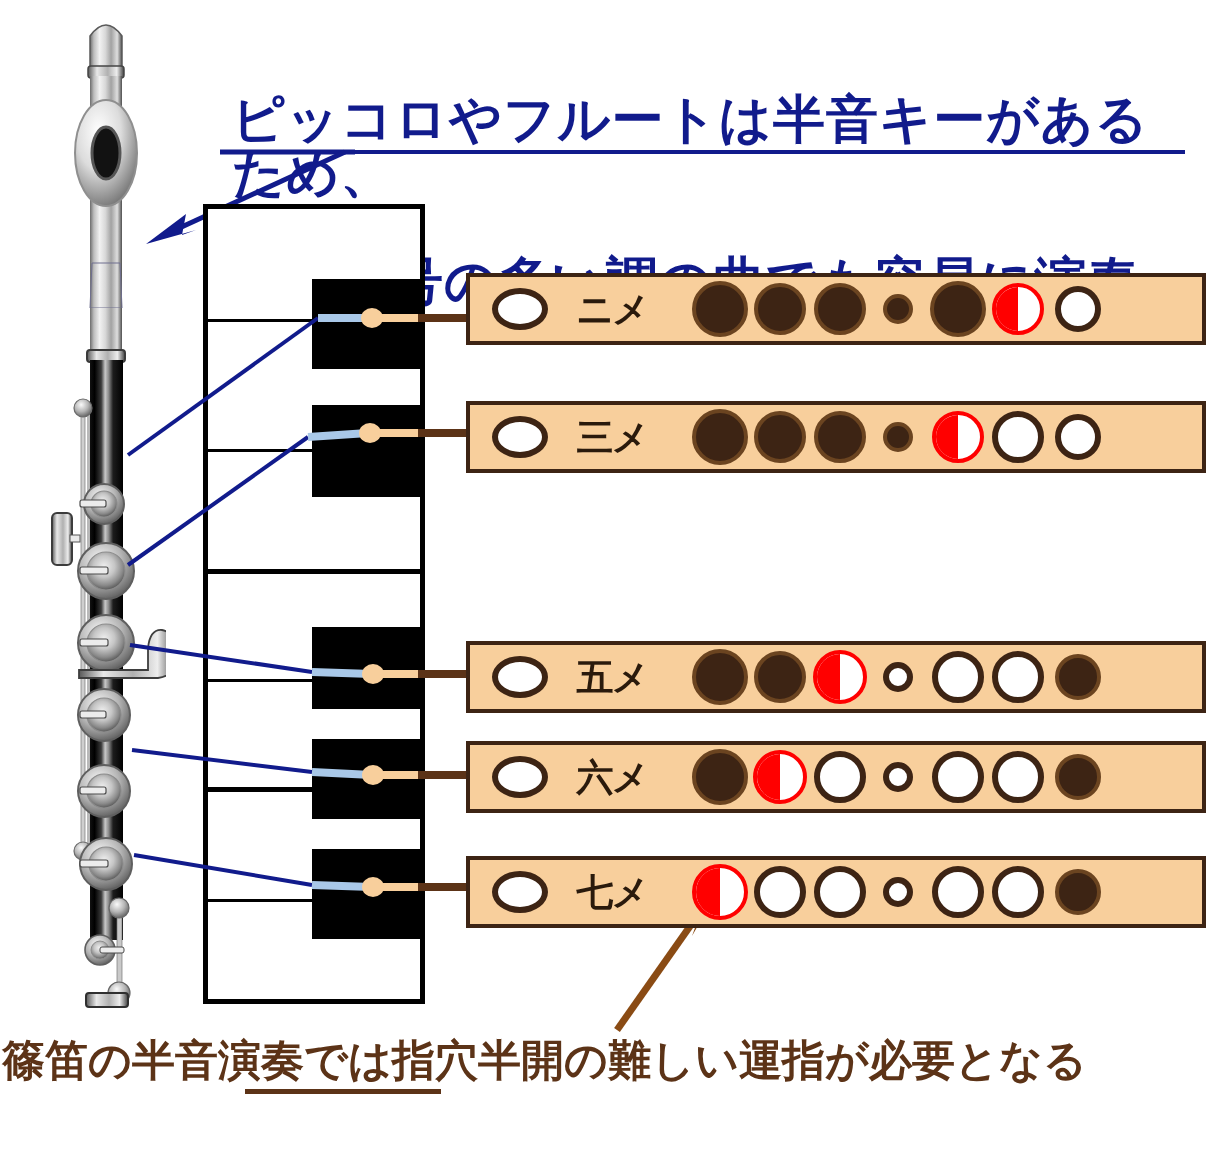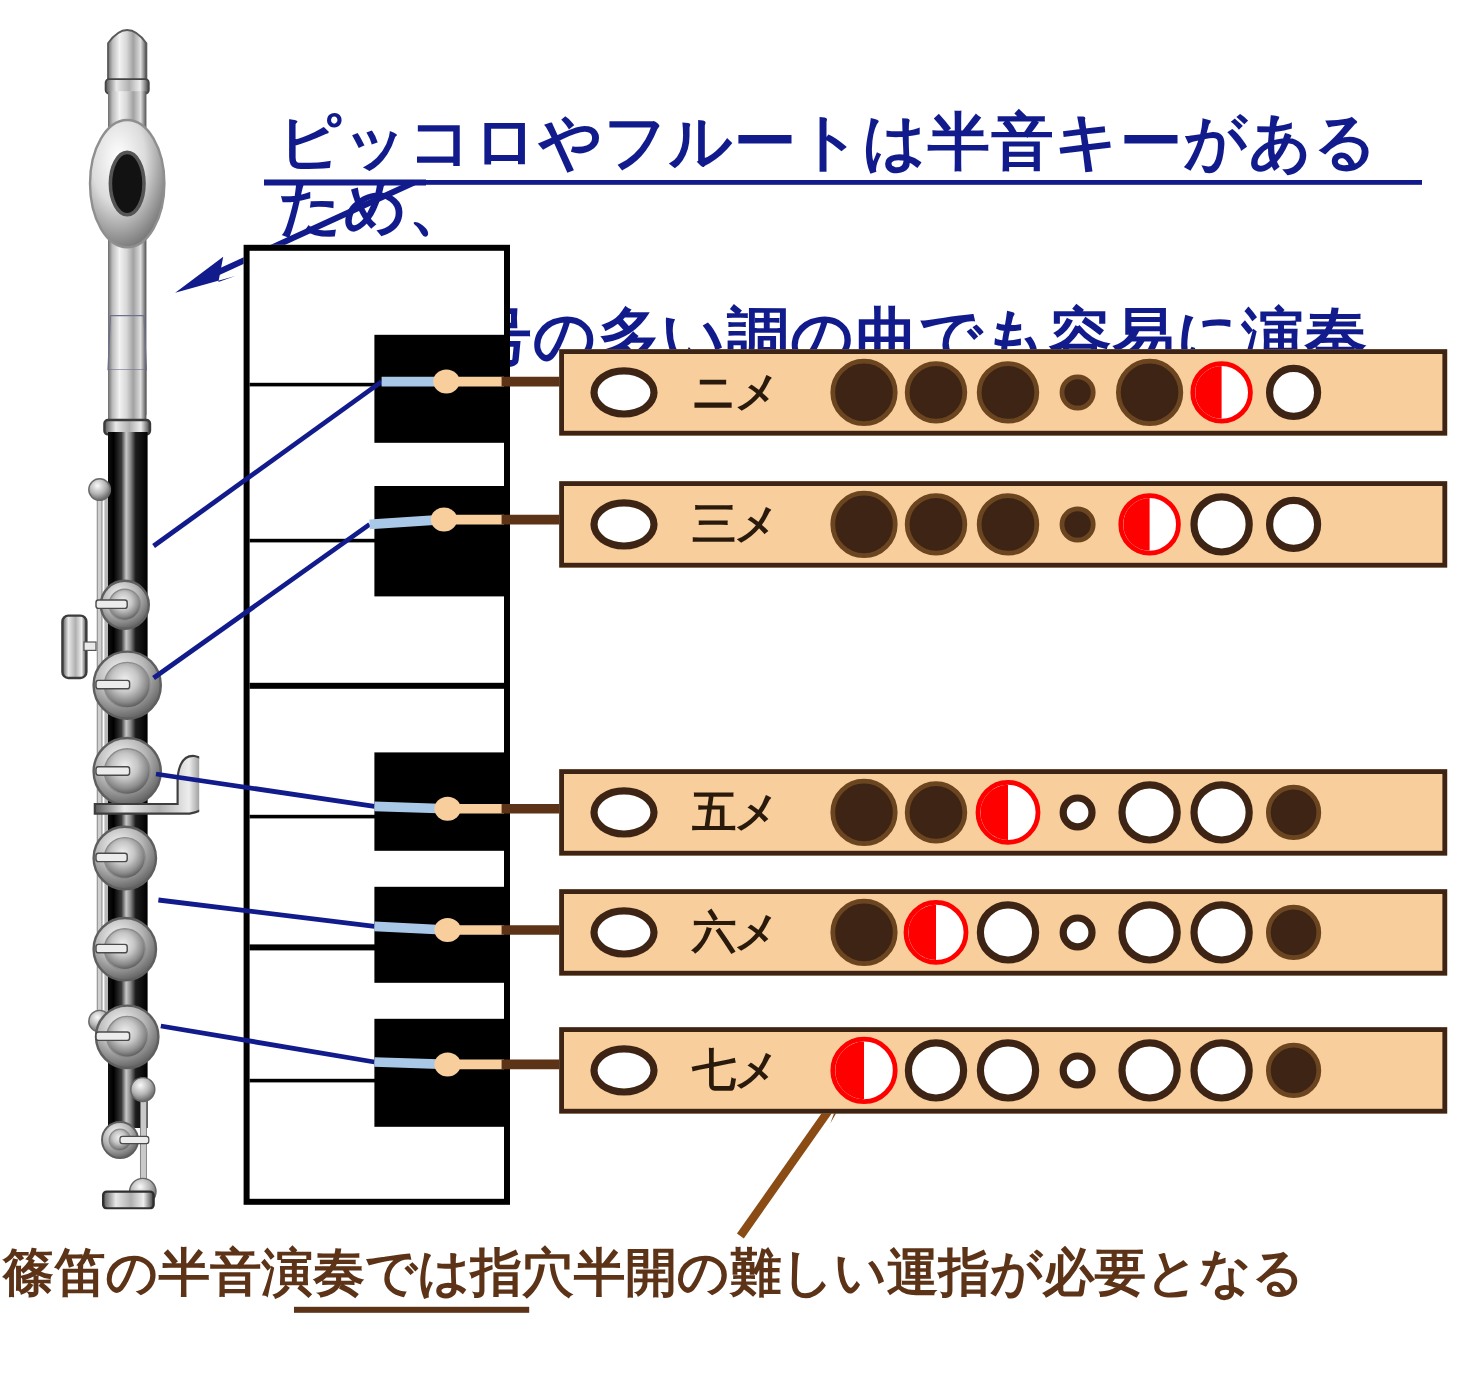--- a/index.html
+++ b/index.html
@@ -27,21 +27,21 @@
   }
   #top-caption .ln{display:block;}
   #caption-underline{
     left:345px;top:150px;width:840px;height:4px;background:#111b8c;
   }
 
   
   #bottom-caption{
     left:2px;top:1030px;width:1221px;
     color:#5c3317;
-    font-family:Liberation Sans, sans-serif;
+    font-family:Liberation Serif, serif;
     font-weight:bold;
     font-size:43px;
     line-height:62px;
     letter-spacing:0px;
   }
   #bottom-caption .ln{display:block;white-space:nowrap;}
   #bottom-underline{
     left:245px;top:1089px;width:196px;height:5px;background:#5c3317;
   }
 
@@ -301,21 +301,21 @@
       <ellipse cx="373" cy="887" rx="11" ry="10"></ellipse>
     </g>
 
     <g>
       <line x1="617" y1="1030" x2="700" y2="912" stroke="#8a4b14" stroke-width="7"></line>
       <polygon points="706,898 692,936 700,922 682,924" fill="#8a4b14"></polygon>
     </g>
   </svg>
 
   <div id="rows-host">
-      <div class="row" style="top: 291px;">
+      <div class="row" style="top: 273px;">
         <div class="mouth"></div>
         <div class="label">ニメ</div>
         <div class="holes">
           <div class="hole closed" style="width: 56px; height: 56px; left: 44px;"></div>
           <div class="hole closed" style="width: 52px; height: 52px; left: 104px;"></div>
           <div class="hole closed" style="width: 52px; height: 52px; left: 164px;"></div>
           <div class="hole closed" style="width: 30px; height: 30px; left: 222px;"></div>
           <div class="hole closed" style="width: 56px; height: 56px; left: 282px;"></div>
           <div class="hole half" style="width: 52px; height: 52px; left: 342px;"></div>
           <div class="hole open" style="width: 46px; height: 46px; left: 402px;"></div>

